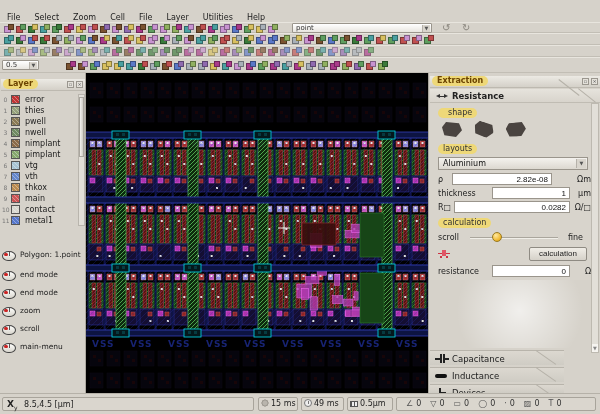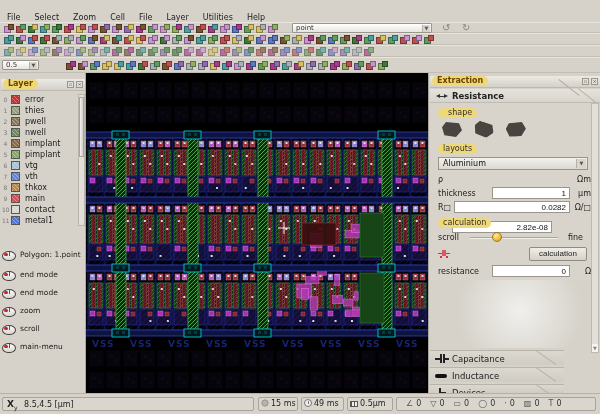--- a/index.html
+++ b/index.html
@@ -1865,21 +1865,21 @@
         <span class="blob" style="left:76px; top:19px; transform:rotate(-10deg);"></span>
 
         <span class="section-pill" style="left:8px; top:41px;">layouts</span>
         <div id="mat-combo" style="top:54px;">
           <span>Aluminium</span>
           <span class="arr">▼</span>
         </div>
 
         <div class="fieldrow" style="top:70px;">
           <span class="frow-label" style="left:8px;">ρ</span>
-          <input class="frow-field" style="left: 22px; width: 100px; margin-top: 48px;" value="2.82e-08">
+          <input class="frow-field" style="left: 22px; width: 100px;" value="2.82e-08">
           <span class="frow-unit">Ωm</span>
         </div>
         <div class="fieldrow" style="top:84px;">
           <span class="frow-label" style="left:8px;">thickness</span>
           <input class="frow-field" style="left: 62px; width: 78px;" value="1">
           <span class="frow-unit">μm</span>
         </div>
         <div class="fieldrow" style="top:98px;">
           <span class="frow-label" style="left:8px;">R□</span>
           <input class="frow-field" style="left: 24px; width: 116px;" value="0.0282">

